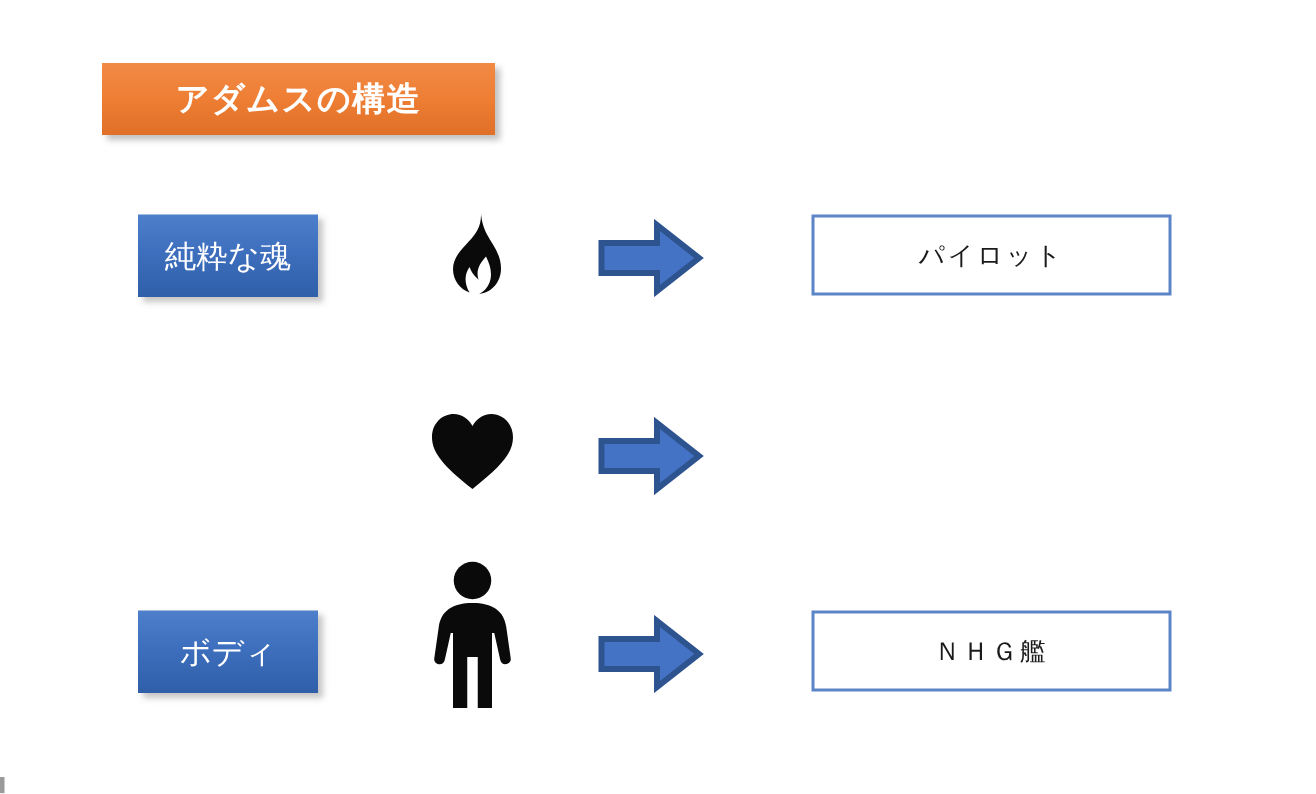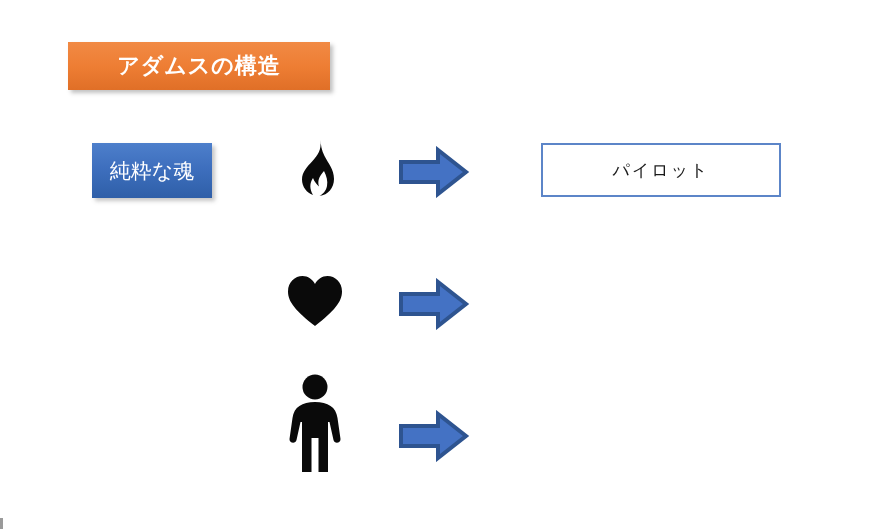--- a/index.html
+++ b/index.html
@@ -175,20 +175,23 @@
     </svg>
   </div>
 
   <div class="arrow-cell arrow-row-2">
     <svg width="72" height="52" viewBox="0 0 72 52" aria-hidden="true">
       <path d="M3 16 L40 16 L40 4 L68 26 L40 48 L40 36 L3 36 Z" fill="#4472C4" stroke="#2E5490" stroke-width="4" stroke-linejoin="miter"></path>
     </svg>
   </div>
 
 
+  <div class="blue-box row-3">
+    <span class="blue-box-text">ボディ</span>
+  </div>
 
   <div class="icon-cell icon-row-3">
     <svg width="54" height="100" viewBox="0 0 54 100" aria-hidden="true">
       <circle cx="27" cy="13" r="12.5" fill="#0a0a0a"></circle>
       <path fill="#0a0a0a" d="M27 28
         C 14 28, 6 33, 4.5 44
         L 1.5 65
         C 1 69, 7.5 70.5, 8.5 66
         L 12.5 48
         L 14 48
@@ -206,16 +209,19 @@
         C 48 33, 40 28, 27 28 Z"></path>
     </svg>
   </div>
 
   <div class="arrow-cell arrow-row-3">
     <svg width="72" height="52" viewBox="0 0 72 52" aria-hidden="true">
       <path d="M3 16 L40 16 L40 4 L68 26 L40 48 L40 36 L3 36 Z" fill="#4472C4" stroke="#2E5490" stroke-width="4" stroke-linejoin="miter"></path>
     </svg>
   </div>
 
+  <div class="outline-box row-3">
+    <span class="outline-box-text">ＮＨＧ艦</span>
+  </div>
 
   <div class="corner-mark"></div>
 
 </div>
 
 </body></html>

